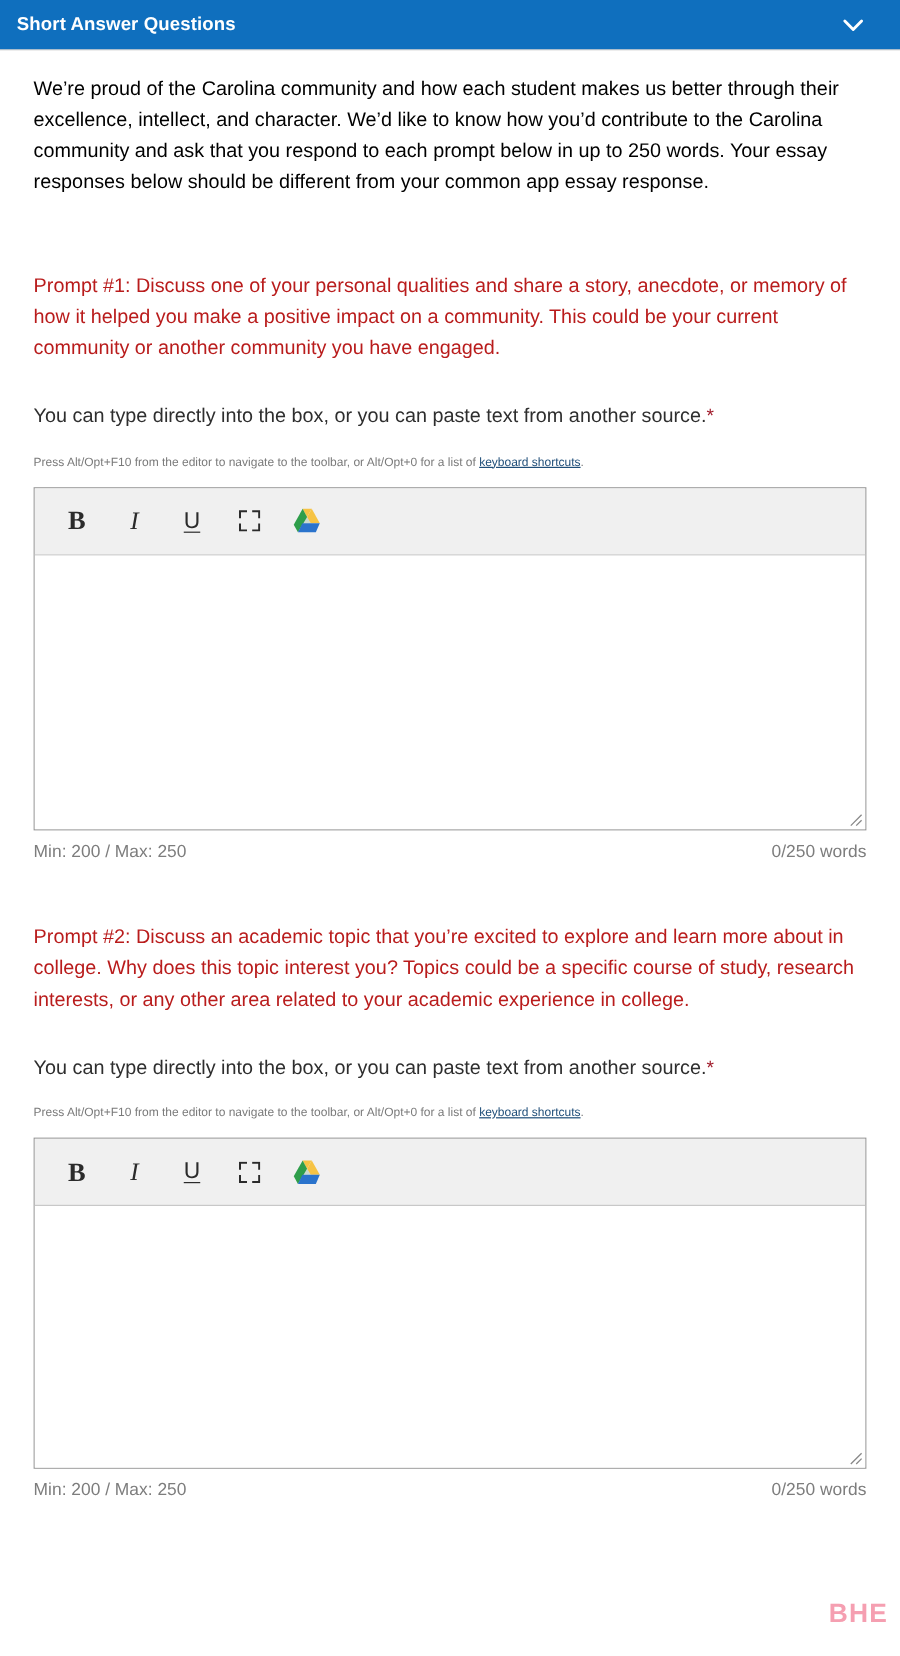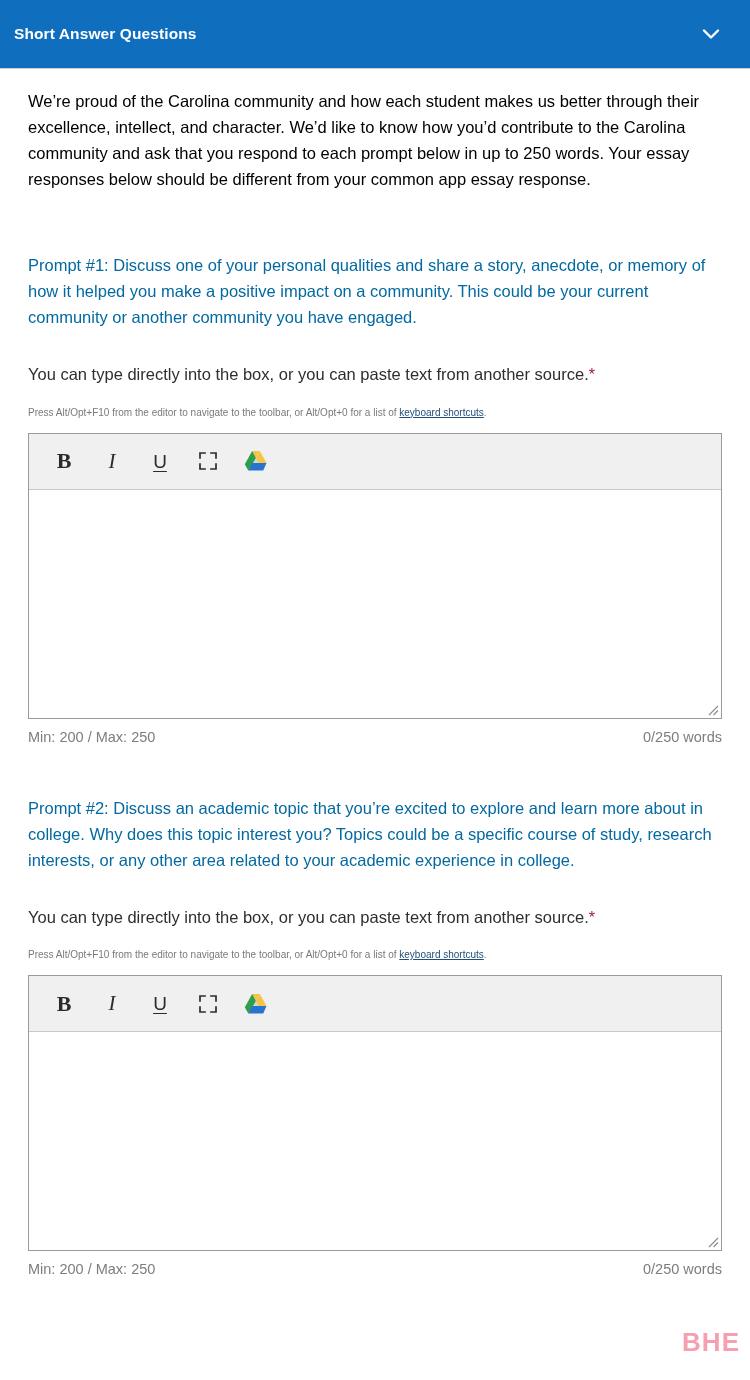--- a/index.html
+++ b/index.html
@@ -14,21 +14,21 @@
     height: 1380px;
     position: relative;
     overflow: hidden;
     font-family: "Liberation Sans", sans-serif;
     color: #2b2b2b;
     -webkit-font-smoothing: antialiased;
   }
 
   
   .section-header {
-    height: 68px;
+    height: 41px;
     background: #0f6fbe;
     display: flex;
     align-items: center;
     justify-content: space-between;
     padding: 0 22px 0 14px;
     box-shadow: 0 1px 0 rgba(0,0,0,0.18);
   }
   .section-header .title {
     color: #ffffff;
     font-size: 15.5px;
@@ -55,21 +55,21 @@
   .intro {
     margin-top: 20px;
     font-size: 16.5px;
     line-height: 26px;
     color: #000000;
   }
   .prompt {
     margin-top: 60px;
     font-size: 16.5px;
     line-height: 26px;
-    color: #0369a1;
+    color: #b91c1c;
   }
   .prompt.second { margin-top: 50px; }
 
   .type-note {
     margin-top: 33px;
     font-size: 16.5px;
     line-height: 22px;
     color: #2e2e2e;
   }
   .req-star {
@@ -174,21 +174,21 @@
     color: #7d7d7d;
     gap: 36px;
   }
 
   
   .watermark {
     position: absolute;
     right: 10px;
     bottom: 22px;
     font-family: "Liberation Sans", sans-serif;
-    font-size: 26px;
+    font-size: 22px;
     font-weight: bold;
     letter-spacing: 1px;
     color: #f59aad;
     opacity: 0.95;
     pointer-events: none;
     user-select: none;
   }
 </style>
 </head>
 <body>

